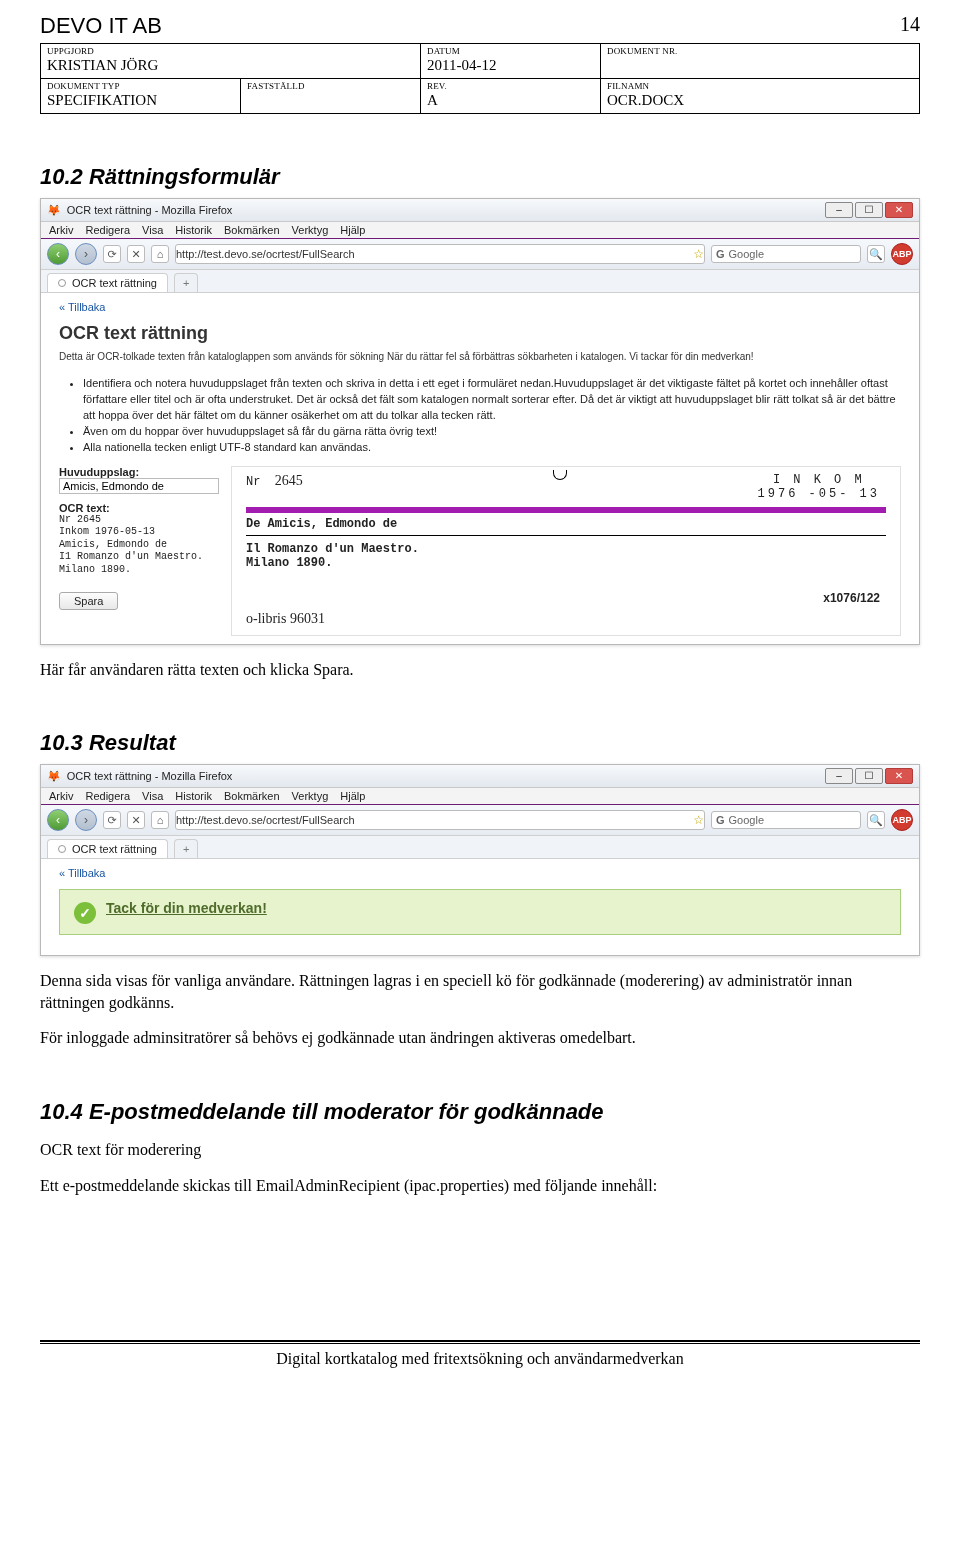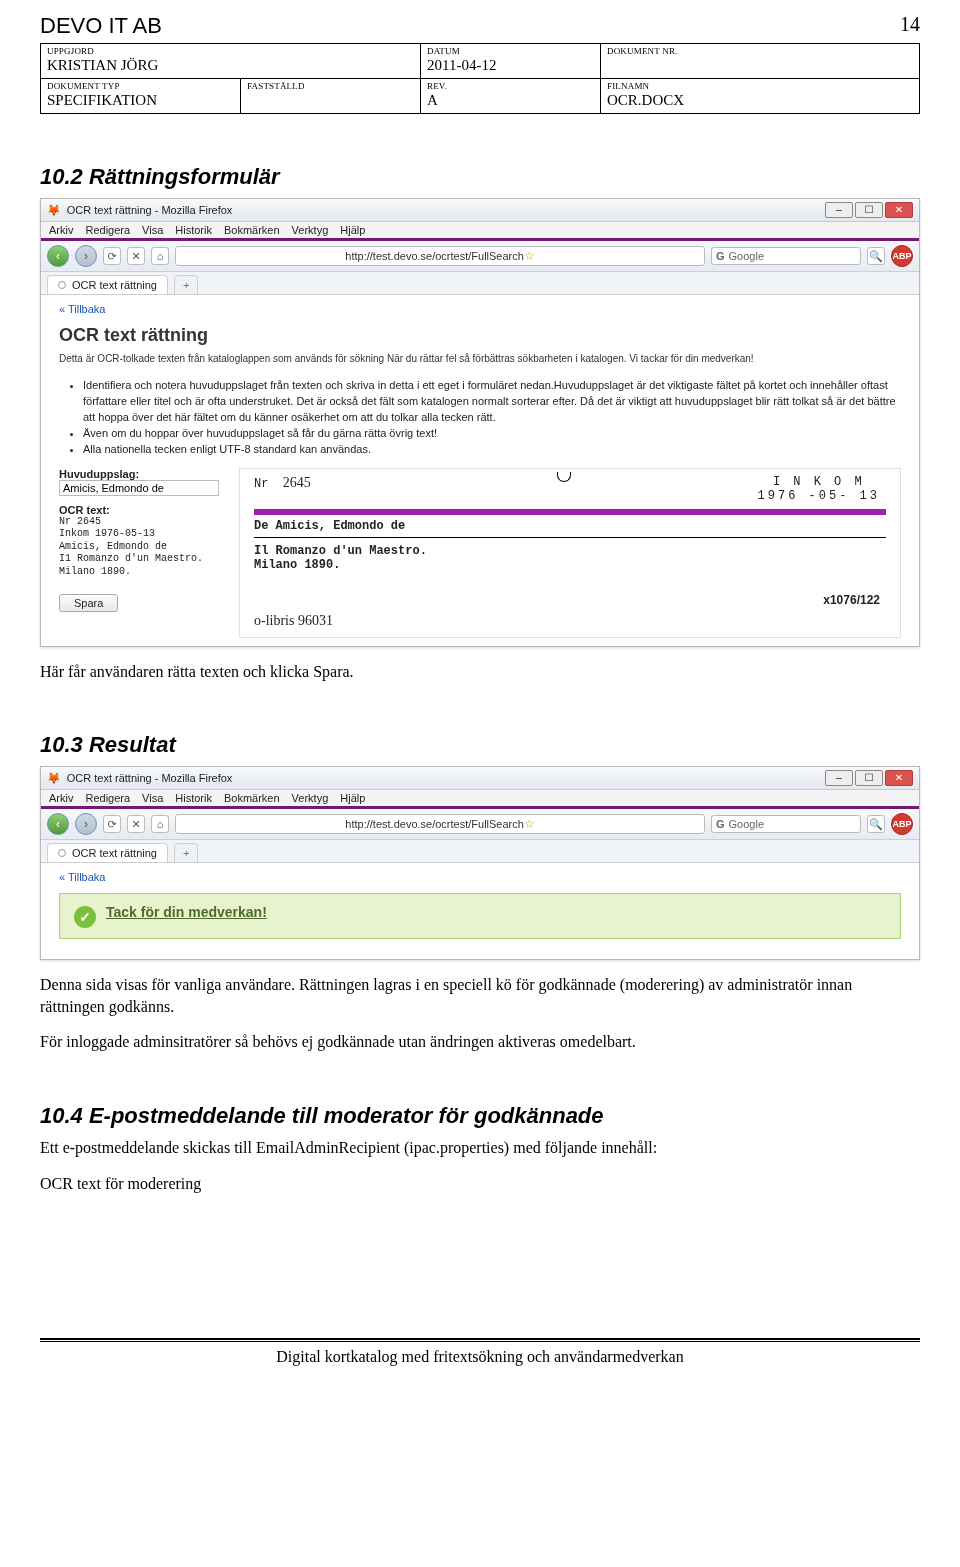--- a/index.html
+++ b/index.html
@@ -89,42 +89,42 @@
   }
   .titlebar .ff { color:#d8551d; font-weight:bold; }
   .titlebar .title { flex: 1; }
   .winbtns { display:flex; gap:2px; }
   .winbtn {
     width: 28px; height: 16px; border: 1px solid #888; background:#eee;
     font-size:10px; line-height:14px; text-align:center; border-radius:2px;
   }
   .winbtn.close { background:#d9534f; color:#fff; border-color:#b13c39;}
   .menubar {
-    background:#f4f4f4; border-bottom:3px solid #701a75;
+    background:#f4f4f4; border-bottom:1px solid #701a75;
     display:flex; gap:12px; padding:2px 8px; font-size:11px;
   }
   .navbar {
     display:flex; align-items:center; gap:6px;
     padding:4px 6px; background:linear-gradient(#f5f8fb,#e6ebf2);
     border-bottom:1px solid #cfcfcf;
   }
   .circle-btn {
     width:22px; height:22px; border-radius:50%; border:1px solid #6b8fbd;
     display:flex; align-items:center; justify-content:center; font-size:12px;
     background:linear-gradient(#8fcf72,#4e9a34); color:#fff;
   }
   .circle-btn.fwd { background:linear-gradient(#cfd8e4,#b3bfcf); color:#555;}
   .toolbtn {
     width:18px; height:18px; border:1px solid #bbb; border-radius:3px; background:#fff;
     display:flex; align-items:center; justify-content:center; font-size:11px; color:#555;
   }
   .url {
     flex:1; background:#fff; border:1px solid #bbb; border-radius:3px;
-    padding:2px 18px; color:#333; font-size:11px;
-    display:flex; align-items:center; justify-content:center;
+    padding:2px 0; color:#333; font-size:11px;
+    display:flex; align-items:center; justify-content:space-between;
   }
   .url .star { color:#c7a600; font-size:12px;}
   .search {
     width:150px; background:#fff; border:1px solid #bbb; border-radius:3px;
     display:flex; align-items:center; padding:2px 4px; gap:4px; color:#666;
   }
   .search .glogo { font-weight:bold; }
   .abp {
     width:22px;height:22px;border-radius:50%;background:#d13c2f;color:#fff;
     display:flex;align-items:center;justify-content:center;font-size:9px;font-weight:bold;
@@ -143,21 +143,21 @@
   .tab .dot { width:8px;height:8px;border:1px solid #999;border-radius:50%;}
   .viewport {
     background:#fff; padding:8px 18px; max-height:none;
   }
   .backlink { color:#1a56a3; font-size:11px; cursor:pointer;}
   .viewport h1 {
     font-family: Arial, sans-serif; font-size:18px; color:#333; margin:10px 0 6px;
   }
   .viewport p { font-size:10px; line-height:1.4; color:#333; margin:4px 0 10px;}
   .viewport ul { margin:12px 0 10px 24px; font-size:11px; line-height:1.45;}
-  .cols { display:flex; gap:10px; }
+  .cols { display:flex; gap:2px; }
   .leftcol { width:170px; font-size:11px;}
   .leftcol .fld { margin-bottom:8px;}
   .leftcol .fld b { display:block;}
   .leftcol input {
     width:160px; border:1px solid #bbb; font-size:11px; padding:1px 3px;
   }
   .ocrtext { font-family: "Courier New", monospace; font-size:10px; white-space:pre; line-height:1.25;}
   .cardcol {
     flex:1; background:#fff; border:1px solid #e0e0e0; padding:8px 14px;
     font-family: "Courier New", monospace; font-size:12px; position:relative; min-height:170px;
@@ -384,20 +384,20 @@
           <h3>Tack för din medverkan!</h3>
         </div>
       </div>
     </div>
   </div>
 
   <p class="bodytext">Denna sida visas för vanliga användare. Rättningen lagras i en speciell kö för godkännade (moderering) av administratör  innan rättningen godkänns.</p>
   <p class="bodytext">För inloggade adminsitratörer så behövs ej godkännade utan ändringen aktiveras omedelbart.</p>
 
   <h2 class="section">10.4 E-postmeddelande till moderator för godkännade</h2>
+  <p class="bodytext">OCR text för moderering</p>
   <p class="bodytext" style="margin-top:6px;">Ett e-postmeddelande skickas till EmailAdminRecipient (ipac.properties) med följande innehåll:</p>
-  <p class="bodytext">OCR text för moderering</p>
 
 </div>
 
 <div class="footer-rule"></div>
 <div class="footer-rule2"></div>
 <div class="footer-text">Digital kortkatalog med fritextsökning och användarmedverkan</div>
 
 </body></html>

